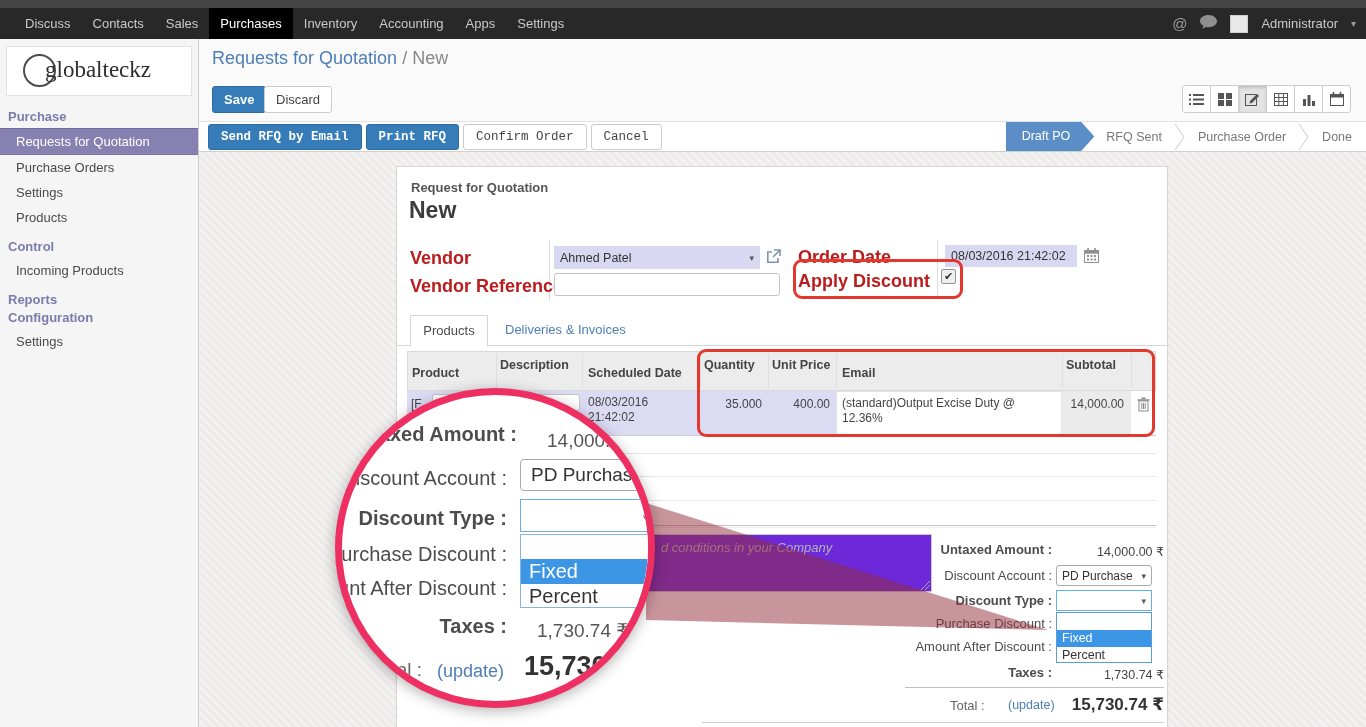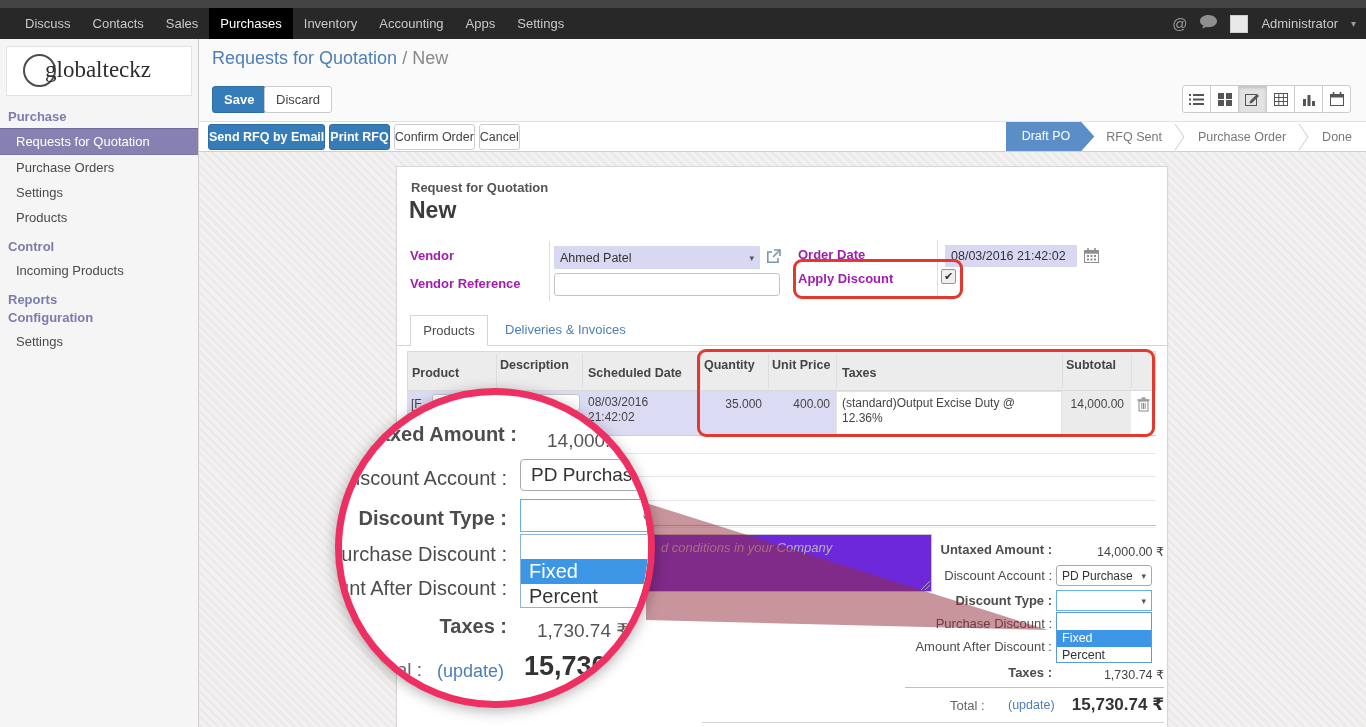--- a/index.html
+++ b/index.html
@@ -36,30 +36,30 @@
   .btn.blue{background:#357cb8;border-color:#2e6da4;color:#fff;}
   .vswitch{position:absolute;right:15px;top:77px;display:flex;}
   .vbtn{width:29px;height:28px;border:1px solid #ccc;background:#fff;margin-left:-1px;display:flex;align-items:center;justify-content:center;}
   .vbtn:first-child{border-radius:3px 0 0 3px;}
   .vbtn:last-child{border-radius:0 3px 3px 0;}
   .vbtn.active{background:#e3e3e3;box-shadow:inset 0 2px 3px rgba(0,0,0,.15);}
 
   
   .statusrow{position:absolute;left:199px;top:113px;width:1167px;height:31px;background:#fff;border-top:1px solid #e2e2e2;border-bottom:1px solid #cfcfcf;}
   .sbtns{position:absolute;left:9px;top:2px;display:flex;gap:4px;}
-  .sbtn{font-size:12.5px;line-height:24px;padding:0 0;border-radius:3px;border:1px solid #ccc;background:#fff;color:#444;}
+  .sbtn{font-size:12.5px;line-height:24px;padding:0 12px;border-radius:3px;border:1px solid #ccc;background:#fff;color:#444;font-family:Liberation Mono, monospace;}
   .sbtn.blue{background:#357cb8;border-color:#2e6da4;color:#fff;font-weight:bold;}
   .stages{position:absolute;right:0;top:0;height:29px;display:flex;align-items:center;}
   .stage-arrow{background:#5b8ec7;color:#fff;font-size:12.5px;line-height:29px;padding:0 24px 0 16px;clip-path:polygon(0 0,calc(100% - 13px) 0,100% 50%,calc(100% - 13px) 100%,0 100%);}
   .stage-txt{color:#777;font-size:12.5px;padding:0 12px;}
 
   
   .mainbg{position:absolute;left:199px;top:144px;width:1167px;height:583px;background:repeating-linear-gradient(45deg,#edeaea 0 3px,#f3f1f1 3px 6px);}
   .sheet{position:absolute;left:396px;top:158px;width:772px;height:600px;background:#fff;border:1px solid #d7d5d5;box-shadow:0 1px 2px rgba(0,0,0,.05);}
-  .flabel{font-size:13px;font-weight:bold;color:#a21caf;}
+  .flabel{font-size:18px;font-weight:bold;color:#b91c1c;}
   .lavfield{background:#d9d8f2;font-size:12.5px;color:#333;display:flex;align-items:center;justify-content:space-between;padding:0 6px;}
   .whitefield{background:#fff;border:1px solid #c4c4c4;border-radius:3px;}
   .caret{font-size:9px;color:#555;}
   .vline{background:#ddd;width:1px;}
   .hline{background:#e7e7e7;height:1px;}
   .checkbox{width:15px;height:15px;border:1px solid #949494;background:#efefef;border-radius:2px;font-size:11px;line-height:13px;text-align:center;color:#333;}
 
   
   .tabbar-line{position:absolute;left:397px;top:337px;width:770px;height:1px;background:#d5d5d5;}
   .tab-active{position:absolute;left:410px;top:307px;width:78px;height:31px;background:#fff;border:1px solid #d5d5d5;border-bottom:none;font-size:13px;color:#4c4c4c;text-align:center;line-height:30px;}
@@ -286,21 +286,21 @@
   <div class="abs vline" style="left:768px;top:346px;height:34px;"></div>
   <div class="abs vline" style="left:836px;top:346px;height:34px;"></div>
   <div class="abs vline" style="left:1062px;top:346px;height:34px;"></div>
   <div class="abs vline" style="left:1131px;top:346px;height:34px;"></div>
 
   <span class="th" style="left:412px;top:358px;">Product</span>
   <span class="th" style="left:500px;top:350px;">Description</span>
   <span class="th" style="left:588px;top:358px;">Scheduled Date</span>
   <span class="th" style="left:704px;top:350px;">Quantity</span>
   <span class="th" style="left:772px;top:350px;">Unit Price</span>
-  <span class="th" style="left:842px;top:358px;">Taxes</span>
+  <span class="th" style="left:842px;top:358px;">Email</span>
   <span class="th" style="left:1066px;top:350px;">Subtotal</span>
 
   <span class="td" style="left:411px;top:389px;">[F</span>
   <div class="abs whitefield" style="left:432px;top:386px;width:148px;height:17px;"></div>
   <span class="td" style="left:588px;top:387px;">08/03/2016</span>
   <span class="td" style="left:588px;top:402px;">21:42:02</span>
   <span class="td" style="left:700px;top:389px;width:62px;text-align:right;">35.000</span>
   <span class="td" style="left:768px;top:389px;width:62px;text-align:right;">400.00</span>
   <span class="td" style="left:842px;top:388px;width:212px;line-height:15px;">(standard)Output Excise Duty @ 12.36%</span>
   <span class="td" style="left:1062px;top:389px;width:62px;text-align:right;">14,000.00</span>

